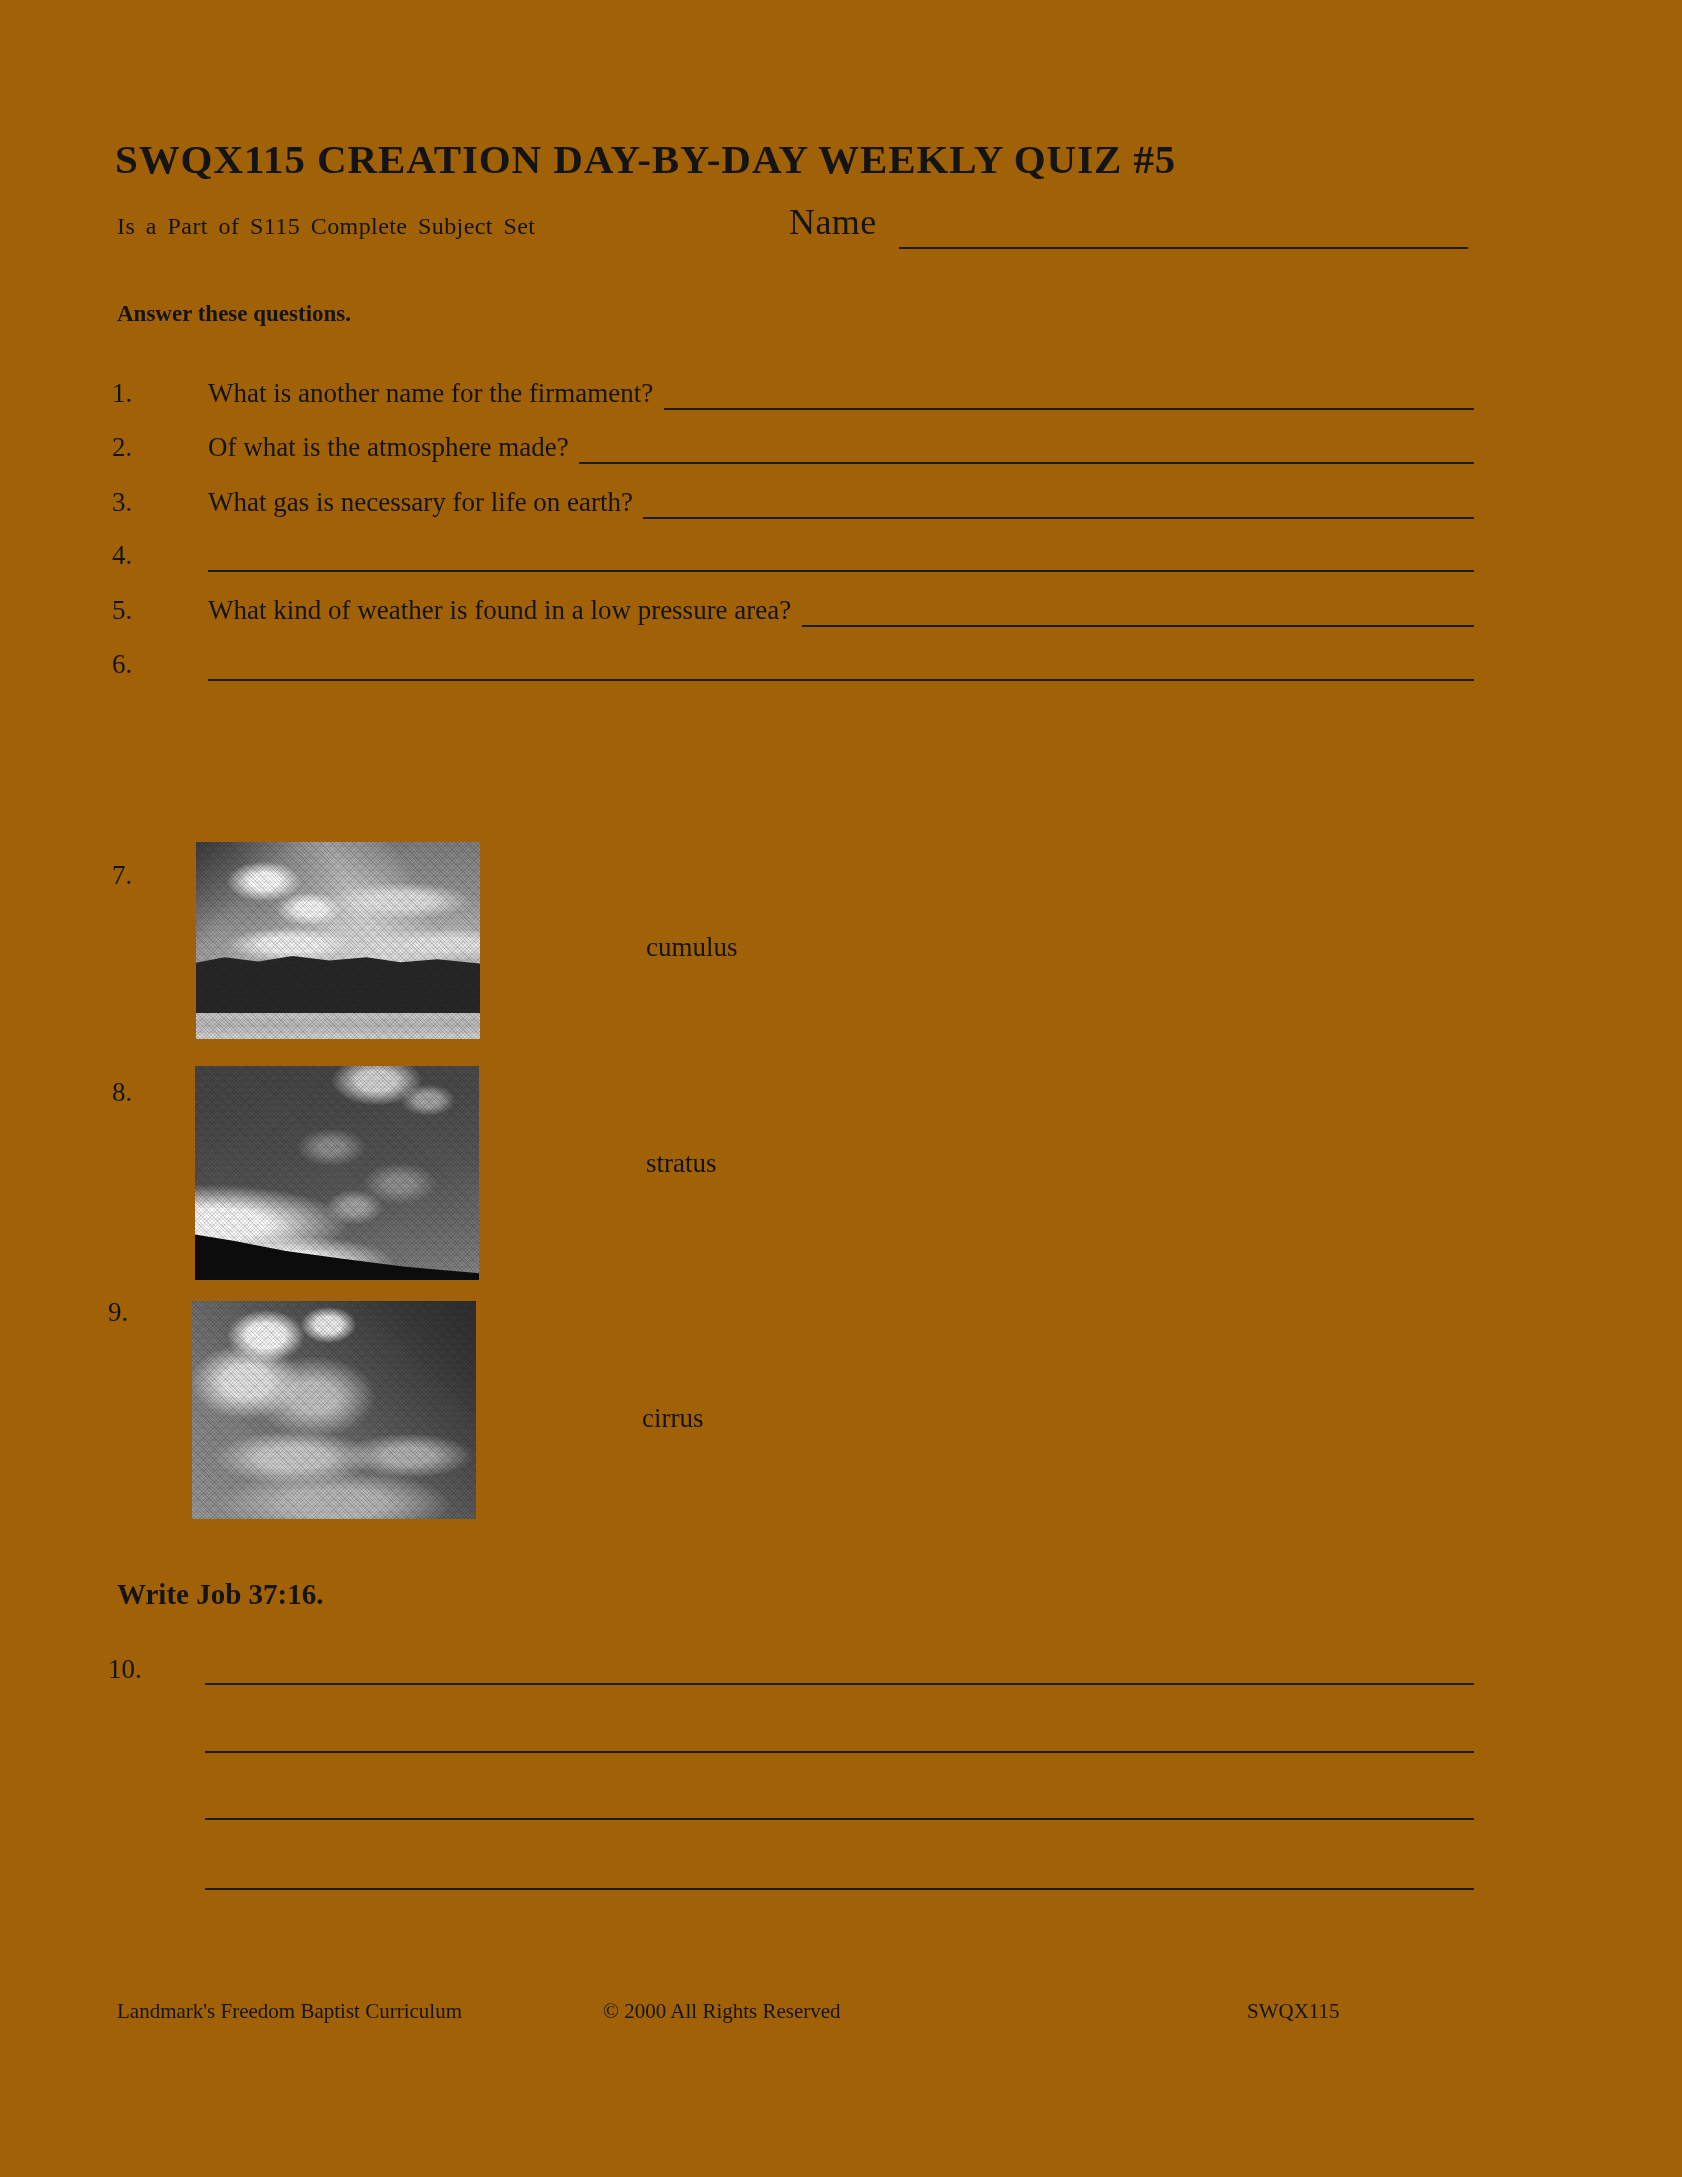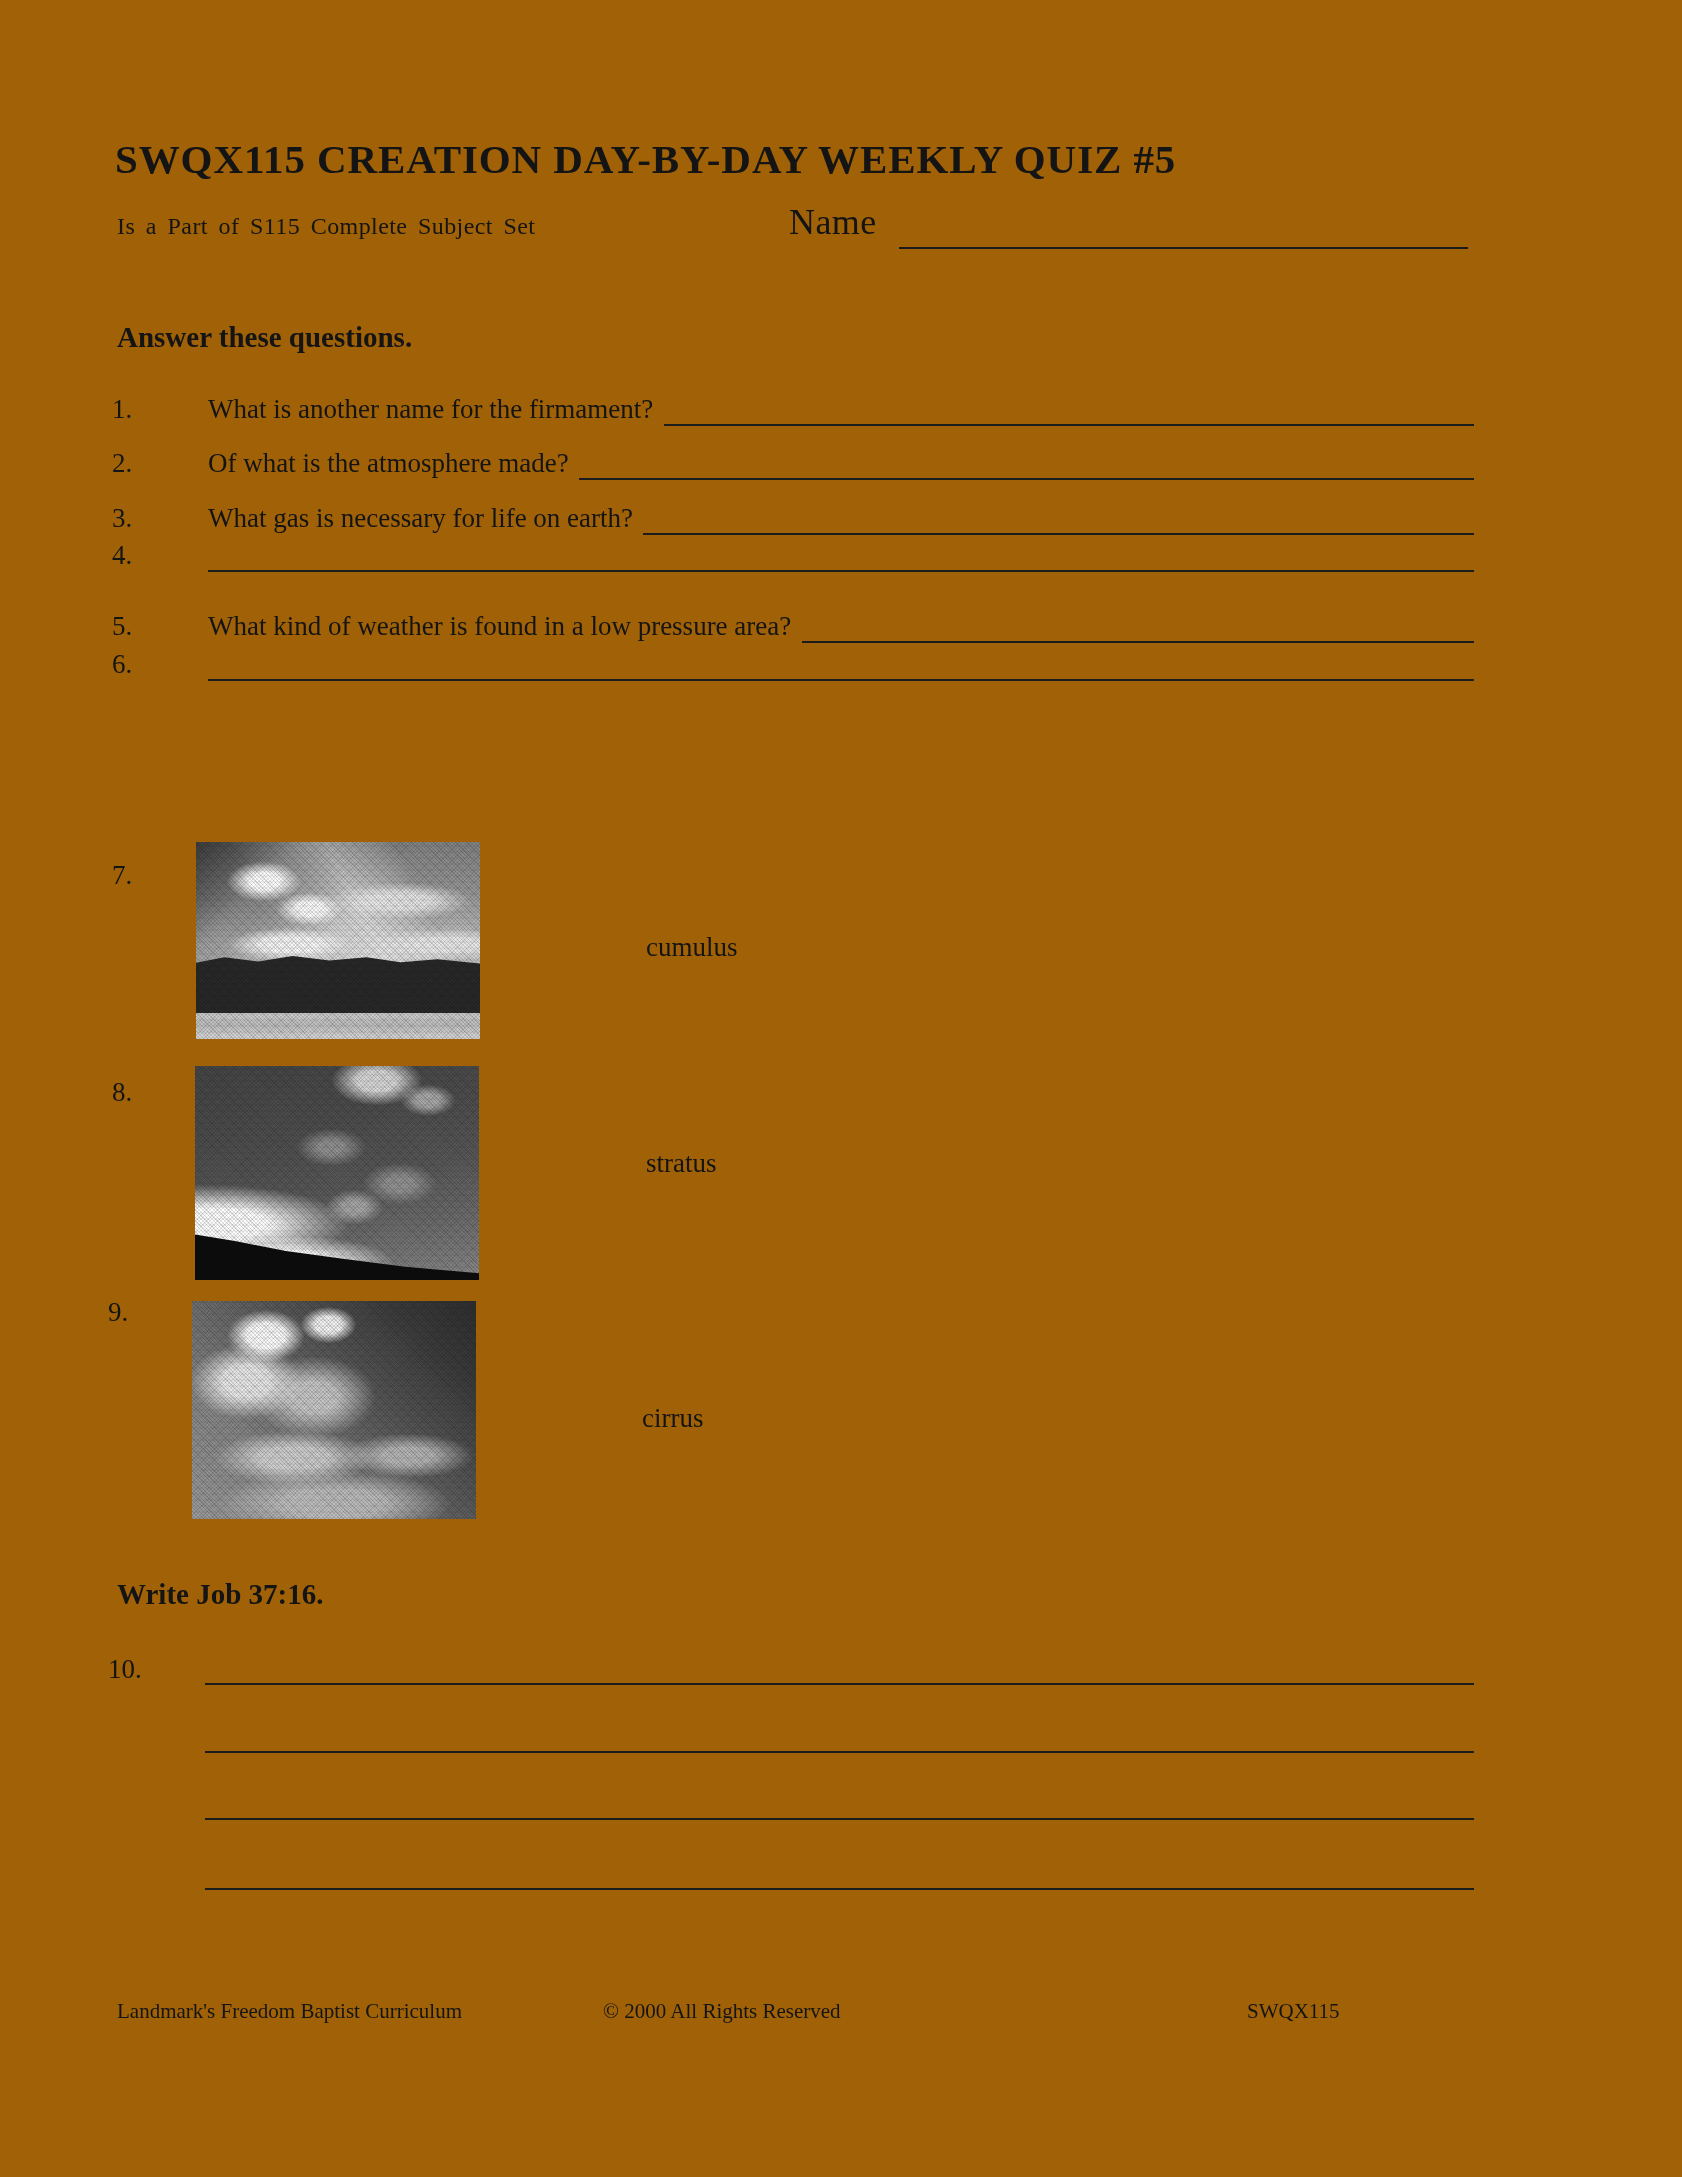--- a/index.html
+++ b/index.html
@@ -27,32 +27,32 @@
   .name-label{
     left:789px;top:201px;
     font-size:36px;letter-spacing:0.4px;
   }
   .name-line{
     left:899px;top:247px;width:569px;height:0;
     border-top:2.6px solid #1b1b1b;
   }
 
   
-  .h-answer{left:117px;top:301px;font-size:29px;font-weight:bold;margin-top:20px;}
+  .h-answer{left:117px;top:301px;font-size:23px;font-weight:bold;}
   .h-match{left:117px;top:764px;font-size:29px;font-weight:bold;letter-spacing:0.2px;white-space:nowrap;}
   .h-write{left:117px;top:1578px;font-size:29px;font-weight:bold;}
 
   
   .q-row{
     position:absolute;left:112px;width:1362px;
     display:flex;align-items:baseline;
     font-size:27px;
   }
   .q-num{width:96px;flex:0 0 96px;}
-  .q-text{white-space:nowrap;padding-right:10.4px;margin-top:16px;}
+  .q-text{white-space:nowrap;padding-right:10.4px;}
   .q-fill{
     flex:1;height:0;
     border-bottom:2.6px solid #1c1c1c;
     position:relative;top:7.8px;
   }
   .qr1{top:378px;} .qr2{top:432px;} .qr3{top:487px;}
   .qr4{top:540px;} .qr5{top:595px;} .qr6{top:649px;}
 
   
   .item-num{font-size:27px;}

